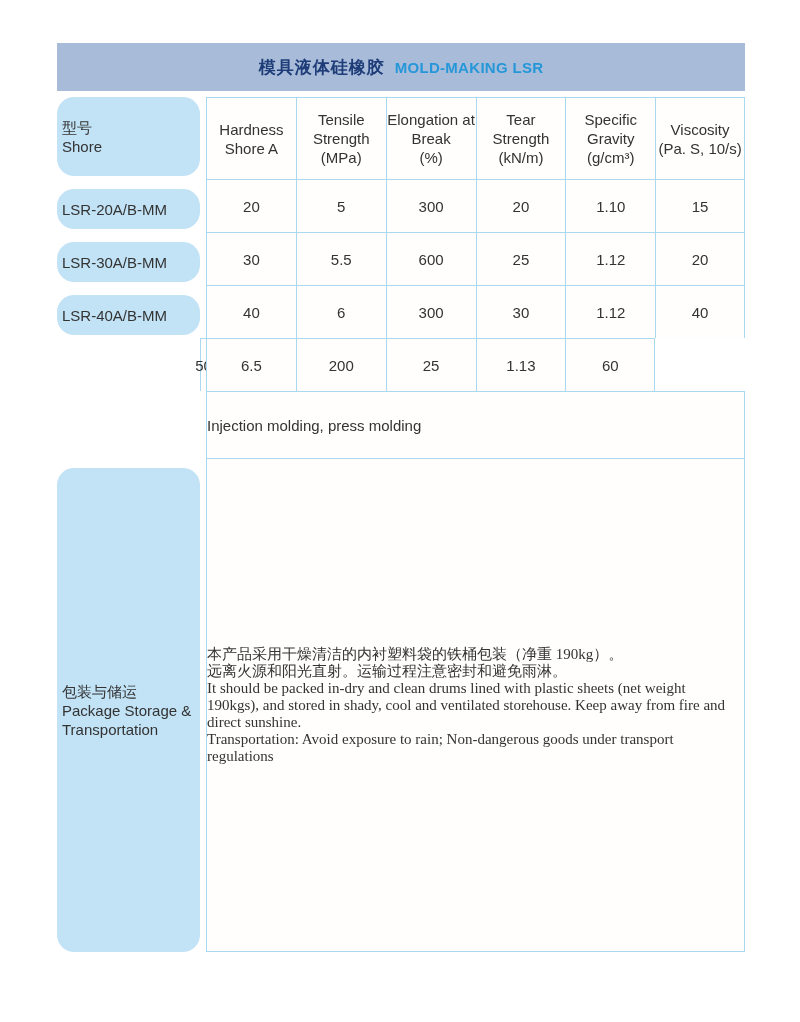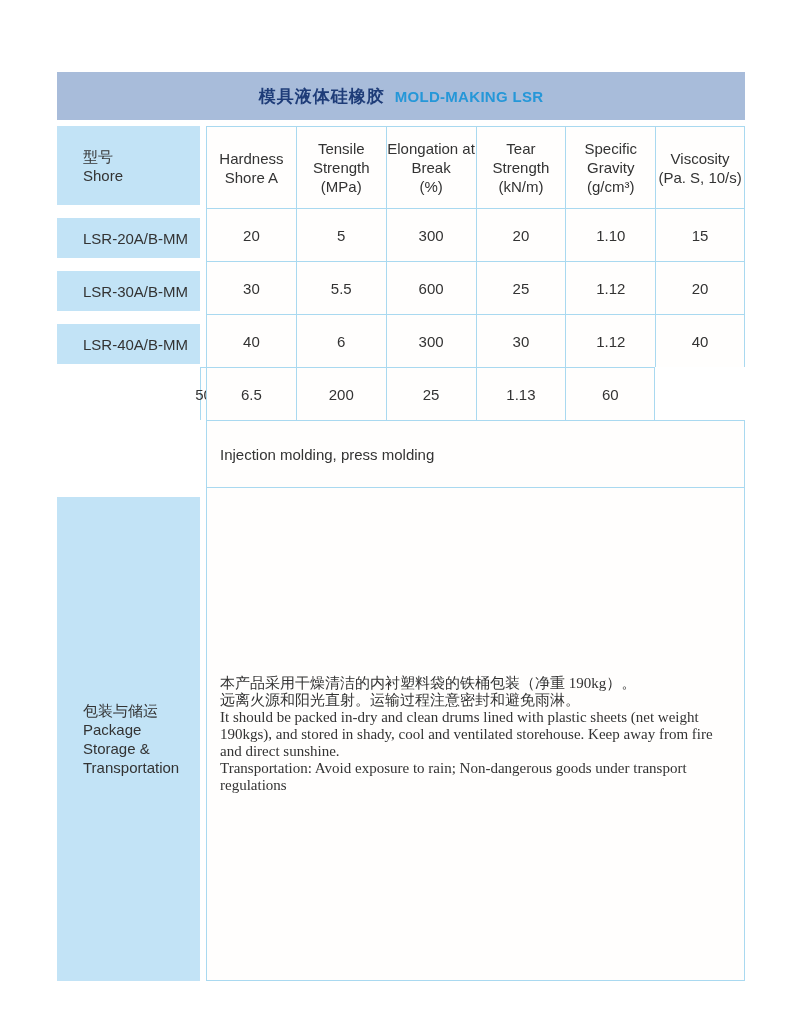--- a/index.html
+++ b/index.html
@@ -5,44 +5,45 @@
   :root{
     --bd:#a9d9f0;
     --label-bg:#c2e3f6;
     --banner-bg:#a8bcda;
     --txt:#333333;
   }
   *{margin:0;padding:0;box-sizing:border-box;}
   html,body{background:#ffffff;}
   body{font-family:"Liberation Sans","DejaVu Sans",sans-serif;color:var(--txt);}
   .page{position:relative;width:800px;height:1022px;background:#ffffff;overflow:hidden;}
-  .sheet{position:absolute;left:57px;top:72px;width:688px;}
+  .sheet{position:absolute;left:57px;top:43px;width:688px;}
 
   .banner{
     height:48px;background:var(--banner-bg);
     display:flex;align-items:center;justify-content:center;gap:10px;
     margin-bottom:6px;
   }
   .title-zh{font-size:17px;font-weight:bold;color:#1e3c78;letter-spacing:1px;}
   .title-en{font-size:15px;font-weight:bold;color:#2597d8;letter-spacing:0.3px;}
 
   .tbl{
     display:grid;
     grid-template-columns:143px 6px repeat(6,1fr);
     grid-template-rows:82px 53px 53px 53px 53px 67px 494px;
   }
 
   
   .lab{
     background:var(--label-bg);
     margin:10px 0 3px 0;
     display:flex;flex-direction:column;justify-content:center;
-    padding-left:26px;padding-right:6px;
+    padding-left:5px;padding-right:6px;
     font-size:15px;line-height:19px;color:var(--txt);
     white-space:pre-line;
+    border-radius:17px;
   }
   .lab.first{margin-top:0;}
   .lab.last{margin-bottom:0;}
 
   .gut{background:transparent;}
 
   
   .c{
     border-left:1px solid var(--bd);
     border-top:1px solid var(--bd);
@@ -50,21 +51,21 @@
     text-align:center;font-size:15px;line-height:19px;color:var(--txt);
     white-space:pre-line;background:#fffefd;
   }
   .c.cr{border-right:1px solid var(--bd);}
   .m{
     grid-column:3 / span 6;
     border-left:1px solid var(--bd);
     border-top:1px solid var(--bd);
     border-right:1px solid var(--bd);
     display:flex;align-items:center;
-    padding-left:13px;padding-right:14px;
+    padding-right:14px;
     font-size:15px;color:var(--txt);background:#fffefd;
   }
   .m.bb{border-bottom:1px solid var(--bd);}
   .m .longtext{white-space:pre-line;line-height:17px;text-align:left;font-family:Liberation Serif, serif;}
 </style>
 </head>
 <body>
 
 <div class="page">
   <div class="sheet">

